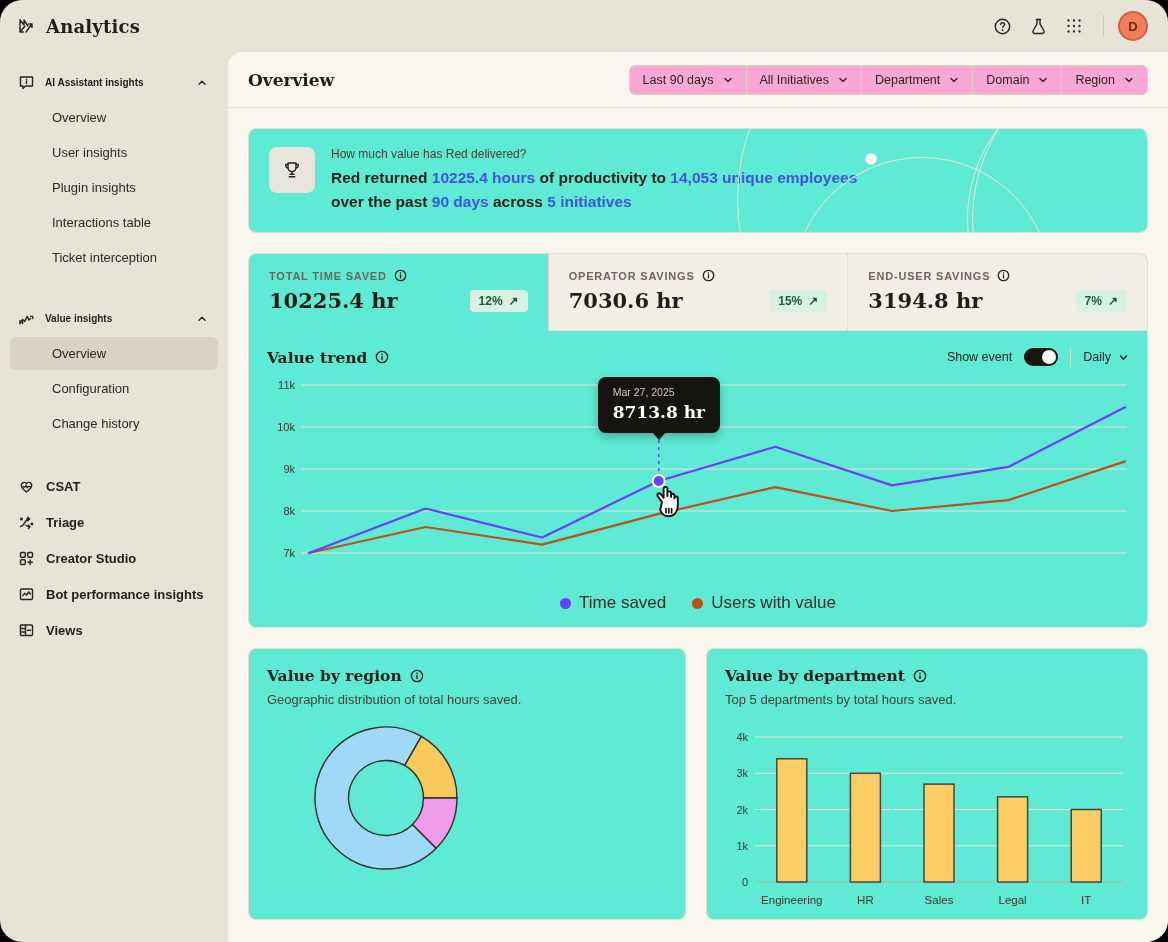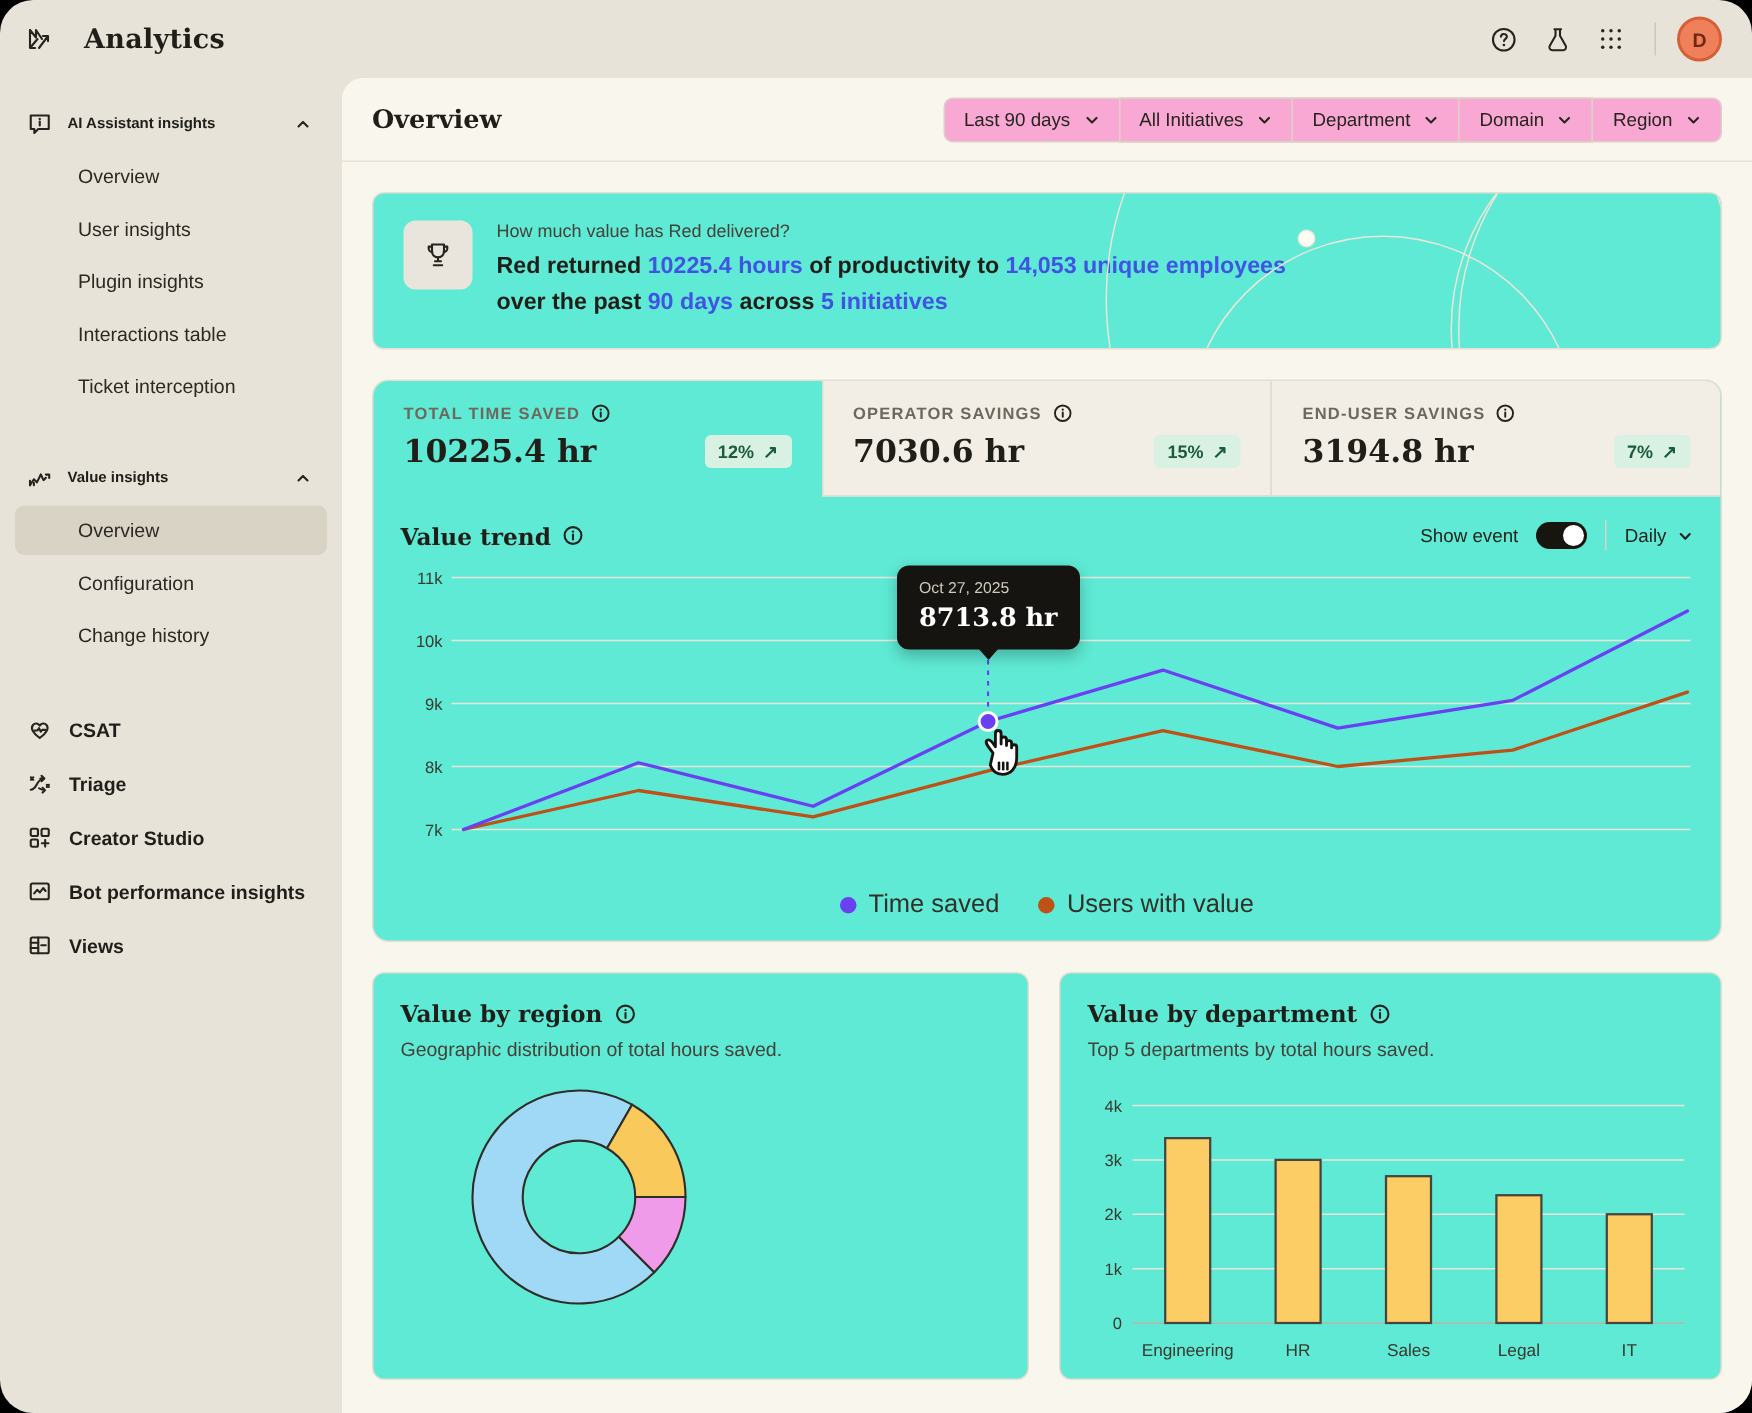--- a/index.html
+++ b/index.html
@@ -2,21 +2,21 @@
 <html><head>
 <meta charset="utf-8">
 <style>
   * { margin:0; padding:0; box-sizing:border-box; }
   html,body { background:#000; }
   body { font-family:"Liberation Sans", sans-serif; color:#1f1e19; }
   .app { position:relative; width:1168px; height:942px; margin:0 auto; background:#e7e3d9; border-radius:22px; overflow:hidden; }
 
   
   .topbar { position:absolute; top:0; left:0; right:0; height:52px; display:flex; align-items:center; justify-content:space-between; padding:0 20px 0 16px; }
-  .topbar-left { display:flex; align-items:center; gap:20px; }
+  .topbar-left { display:flex; align-items:center; gap:10px; }
   .app-title { font-family:"DejaVu Serif","Liberation Serif",serif; font-weight:700; font-size:18px; letter-spacing:.2px; }
   .topbar-right { display:flex; align-items:center; gap:6px; }
   .tb-icon-btn { width:30px; height:30px; display:flex; align-items:center; justify-content:center; border-radius:6px; cursor:pointer; }
   .tb-divider { width:1px; height:22px; background:#cdc7ba; margin:0 8px; }
   .avatar { width:30px; height:30px; border-radius:50%; background:#F0805C; border:2px solid #d55f37; color:#6e2a10; font-weight:700; font-size:13px; display:flex; align-items:center; justify-content:center; }
 
   
   .sidebar { position:absolute; top:52px; left:0; width:228px; bottom:0; padding:14px 10px 10px 10px; overflow:hidden; }
   .sb-section-header { display:flex; align-items:center; gap:10px; padding:8px 8px; font-size:10px; font-weight:700; cursor:pointer; border-radius:6px; }
   .sb-section-header .grow { flex:1; }
@@ -43,21 +43,21 @@
 
   
   .banner { position:relative; overflow:hidden; display:flex; gap:16px; padding:18px 20px; margin-bottom:20px; min-height:96px; }
   .banner-icon-box { width:46px; height:46px; border-radius:8px; background:#e9e5dc; display:flex; align-items:center; justify-content:center; flex:0 0 46px; }
   .banner-q { font-size:12px; color:#45423a; margin-bottom:5px; }
   .banner-line { font-size:15.5px; font-weight:700; line-height:1.55; max-width:560px; }
   .banner-line .lnk { color:#4053e3; cursor:pointer; font-weight:700; }
   .deco { position:absolute; border:1px solid #ece6d8; border-radius:50%; pointer-events:none; }
 
   
-  .panel { overflow:hidden;border-radius:11px; }
+  .panel { overflow:hidden; }
   .tabs { display:flex; }
   .tab { flex:1; padding:15px 20px 17px; cursor:pointer; background:transparent; }
   .tab.inactive { background:#f2eee5; border-bottom:1px solid #e2dccd; }
   .tab + .tab { border-left:1px solid #e2dccd; }
   .tab-label-row { display:flex; align-items:center; gap:7px; margin-bottom:6px; }
   .tab-label { font-size:11px; font-weight:700; letter-spacing:.8px; color:#6d675c; }
   .tab-value-row { display:flex; align-items:center; justify-content:space-between; }
   .tab-value { font-family:"DejaVu Serif","Liberation Serif",serif; font-weight:700; font-size:21px; }
   .badge { background:#d9f1e2; color:#1a5c3c; font-size:12px; font-weight:600; padding:4px 9px; border-radius:4px; display:flex; align-items:center; gap:6px; }
 
@@ -394,21 +394,21 @@
                 <line x1="34" y1="134" x2="860" y2="134" stroke="#eae5d9" stroke-width="1"></line>
                 <text x="28" y="138" text-anchor="end" font-size="11" fill="#3a382f">8k</text>
                 <line x1="34" y1="176" x2="860" y2="176" stroke="#eae5d9" stroke-width="1"></line>
                 <text x="28" y="180" text-anchor="end" font-size="11" fill="#3a382f">7k</text>
                 <polyline points="42.0,176.0 158.6,150.0 275.1,167.6 391.7,136.9 508.3,110.1 624.9,134.0 741.4,123.1 858.0,84.4" fill="none" stroke="#BD5117" stroke-width="2.2" stroke-linejoin="round" stroke-linecap="round"></polyline>
                 <polyline points="42.0,176.0 158.6,131.5 275.1,160.5 391.7,104.0 508.3,69.7 624.9,108.4 741.4,89.9 858.0,30.3" fill="none" stroke="#6940F2" stroke-width="2.2" stroke-linejoin="round" stroke-linecap="round"></polyline>
                 <line x1="391.7142857142857" y1="56" x2="391.7142857142857" y2="97.02040000000004" stroke="#6940F2" stroke-width="1.4" stroke-dasharray="3,4"></line>
                 <circle cx="391.7142857142857" cy="104.02040000000004" r="6" fill="#6940F2" stroke="#ffffff" stroke-width="2"></circle>
               </svg>
             <div class="tooltip" id="trend-tooltip" style="left: 330.714px; top: 0px;">
-              <div class="tooltip-date">Oct 27, 2025</div>
+              <div class="tooltip-date">Mar 27, 2025</div>
               <div class="tooltip-value">8713.8 hr</div>
             </div>
             <svg class="hand-cursor" id="hand-cursor" width="34" height="38" viewBox="0 0 34 38" style="left: 383.714px; top: 107.02px;">
               <path d="M11 18 C8 14 5.2 11 7 9.6 C8.7 8.3 10.5 10.6 12.6 13.8 L12.6 5 C12.6 2.3 16.4 2.3 16.4 5 L16.4 12 L16.4 9.2 C16.4 6.7 20 6.7 20 9.2 L20 13 L20 11.4 C20 9.2 23.4 9.2 23.4 11.4 L23.4 14.6 L23.4 13.9 C23.4 12 26.8 12 26.8 13.9 L26.8 21 C26.8 28.2 22.8 32.2 17.2 32.2 C12.7 32.2 10.4 29.4 9.2 26 Z" fill="#ffffff" stroke="#15130f" stroke-width="1.9" stroke-linejoin="round" stroke-linecap="round"></path>
               <line x1="15" y1="24.5" x2="15" y2="28.8" stroke="#15130f" stroke-width="1.7" stroke-linecap="round"></line>
               <line x1="17.8" y1="24.5" x2="17.8" y2="28.8" stroke="#15130f" stroke-width="1.7" stroke-linecap="round"></line>
               <line x1="20.6" y1="24.5" x2="20.6" y2="28.8" stroke="#15130f" stroke-width="1.7" stroke-linecap="round"></line>
             </svg>
           </div>
 

